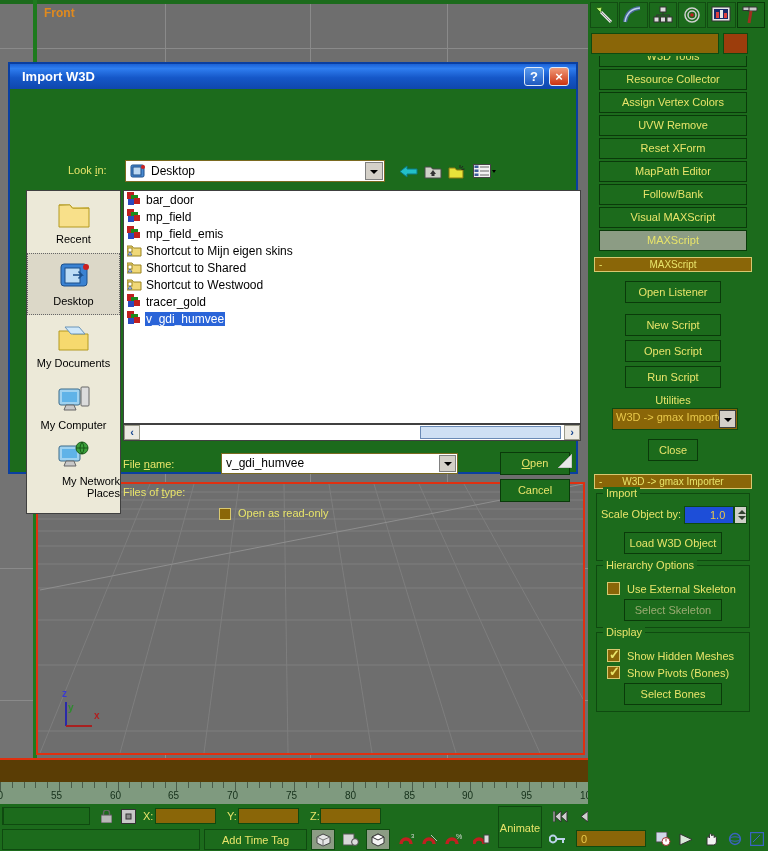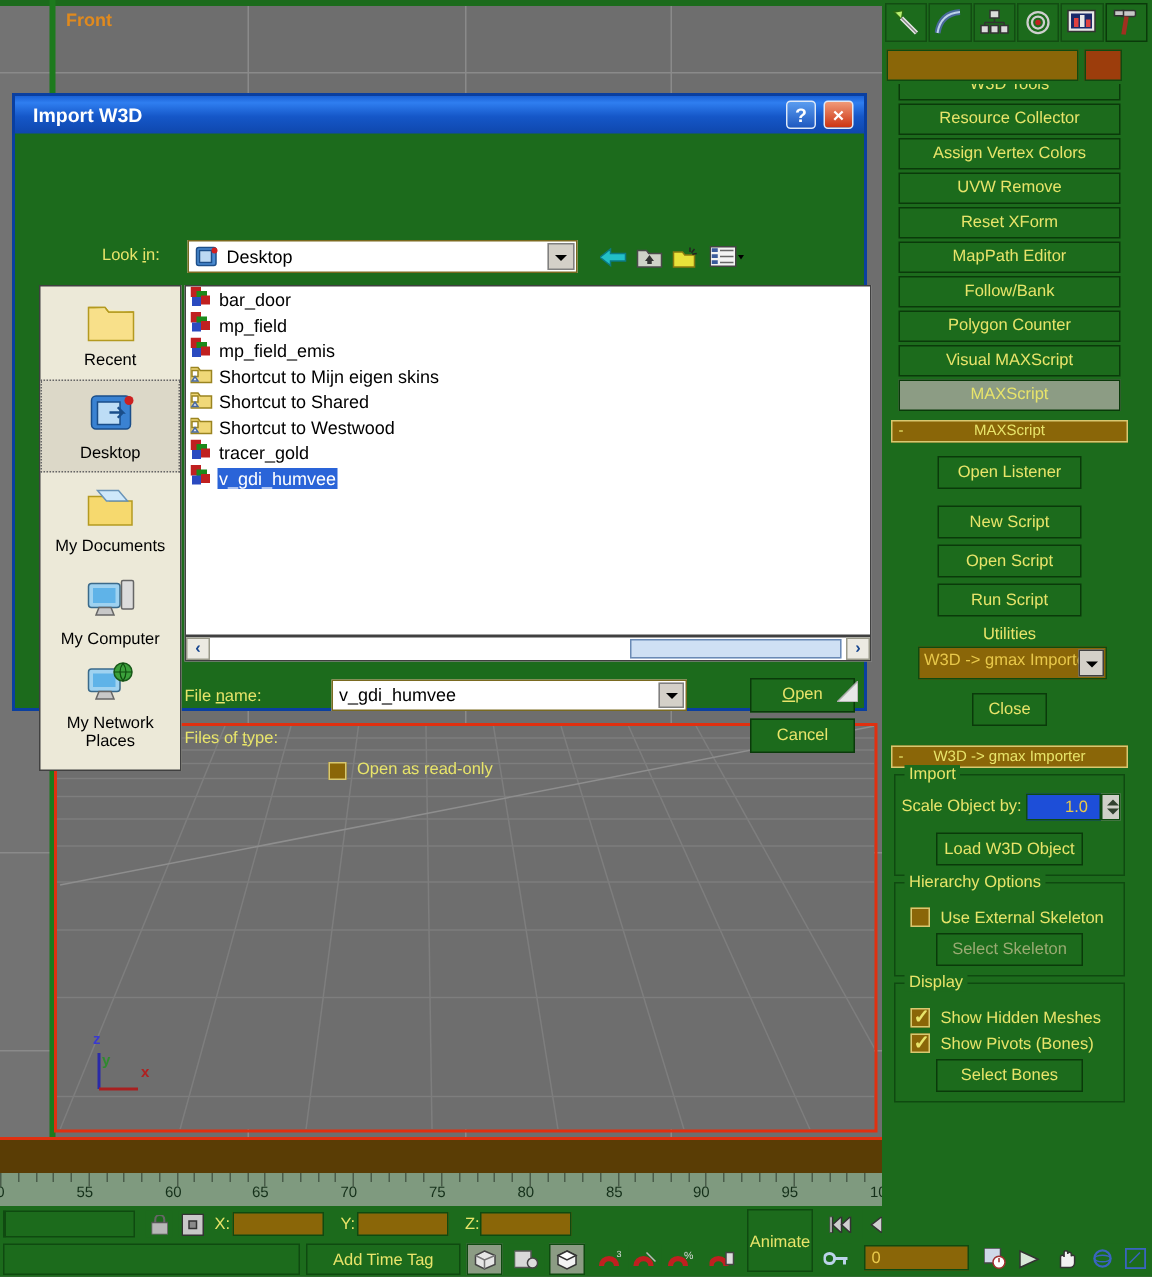--- a/index.html
+++ b/index.html
@@ -116,21 +116,21 @@
   .lookin-combo{position:absolute;left:115px;top:96px;width:260px;height:22px;background:#fff;border:1px solid #7a6a20;box-sizing:border-box;}
   .lookin-combo .txt{position:absolute;left:25px;top:3px;font-size:12px;color:#000;}
   .lookin-combo .arrow{position:absolute;right:1px;top:1px;width:18px;height:18px;background:#d4d0c8;border:1px solid #808080;box-sizing:border-box;}
   .lookin-combo .arrow:after{content:"";position:absolute;left:4px;top:7px;border-left:4px solid transparent;border-right:4px solid transparent;border-top:4px solid #000;}
 
   .dlg-tool{position:absolute;top:97px;width:22px;height:20px;display:flex;align-items:center;justify-content:center;}
 
   .places{position:absolute;left:16px;top:126px;width:95px;height:324px;background:#ece9d8;border:1px solid #404040;box-sizing:border-box;}
   .place{width:93px;height:62px;display:flex;flex-direction:column;align-items:center;justify-content:center;}
   .place.sel{background:#dcd8c8;border:1px dotted #666;box-sizing:border-box;}
-  .place .plbl{font-size:11px;color:#000;text-align:center;line-height:12px;margin-top:2px;}
+  .place .plbl{font-size:11px;color:#000;text-align:right;line-height:12px;margin-top:2px;}
 
   .filelist{position:absolute;left:113px;top:126px;width:458px;height:234px;background:#fff;border:1px solid #404040;box-sizing:border-box;overflow:hidden;}
   .frow{height:17px;display:flex;align-items:center;padding-left:3px;}
   .fname{font-size:12px;color:#000;margin-left:3px;padding:0 1px;white-space:nowrap;}
   .frow.sel .fname{background:#2a64d8;color:#fff;}
 
   .hscroll{position:absolute;left:113px;top:360px;width:458px;height:17px;background:#fff;border:1px solid #404040;box-sizing:border-box;}
   .hsarrow{position:absolute;top:0;width:16px;height:15px;background:#eceae2;border:1px solid #9a9a8a;box-sizing:border-box;color:#16458f;font-size:11px;text-align:center;line-height:13px;font-weight:bold;}
   .hsthumb{position:absolute;top:1px;left:296px;width:141px;height:13px;background:#cfe0f4;border:1px solid #6a8ab5;box-sizing:border-box;}
 
@@ -505,21 +505,20 @@
       <div class="rollout-inner" id="rollouts">
 
         <div id="util-list">
             <div class="util-btn">W3D Tools</div>
             <div class="util-btn">Resource Collector</div>
             <div class="util-btn">Assign Vertex Colors</div>
             <div class="util-btn">UVW Remove</div>
             <div class="util-btn">Reset XForm</div>
             <div class="util-btn">MapPath Editor</div>
             <div class="util-btn">Follow/Bank</div>
-            <div class="util-btn">Polygon Counter</div>
             <div class="util-btn">Visual MAXScript</div>
             <div class="util-btn sel">MAXScript</div>
           </div>
 
         <div class="rollout-head">
           <span class="minus">-</span>
           <span>MAXScript</span>
         </div>
 
         <div class="ctr" style="margin-top:9px;">

